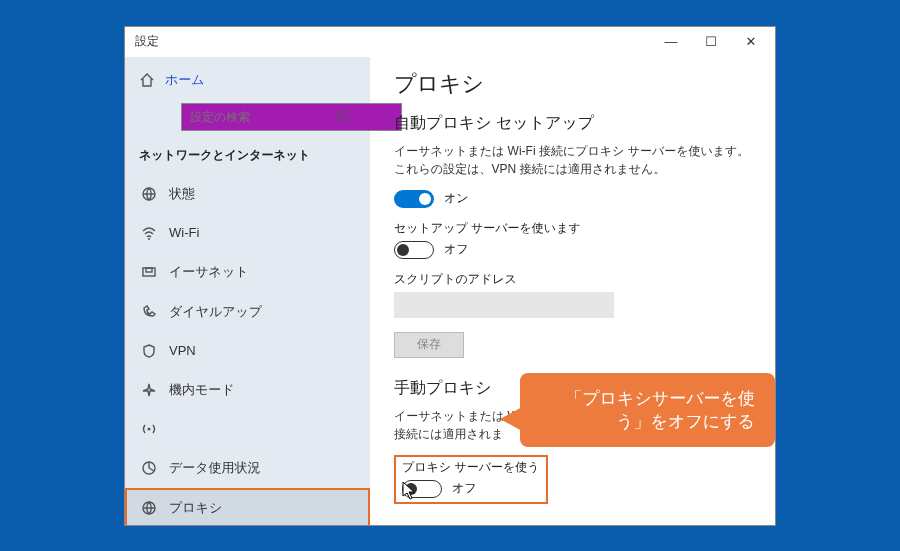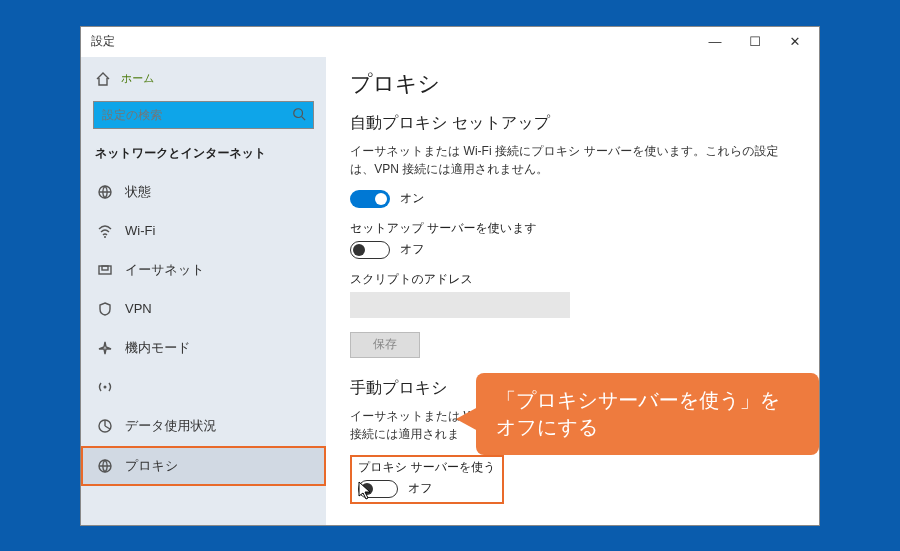--- a/index.html
+++ b/index.html
@@ -1,26 +1,26 @@
 <!DOCTYPE html>
 <html><head>
 <meta charset="utf-8">
 <style>
   * { box-sizing: border-box; margin: 0; padding: 0; font-family: "Yu Gothic UI", "Segoe UI", sans-serif; }
   body { background: #0a5cad; display: flex; align-items: center; justify-content: center; width: 900px; height: 551px; }
-  .window { width: 740px; height: 500px; background: #fff; border: 1px solid #888; position: relative; display: flex; flex-direction: column; }
+  .window { width: 652px; height: 500px; background: #fff; border: 1px solid #888; position: relative; display: flex; flex-direction: column; }
   .titlebar { height: 30px; display: flex; align-items: center; justify-content: space-between; padding: 0 4px 0 10px; font-size: 12px; color: #333; }
   .titlebar-controls { display: flex; gap: 0; }
   .titlebar-btn { width: 40px; height: 28px; display: flex; align-items: center; justify-content: center; font-size: 13px; color: #333; }
   .body { flex: 1; display: flex; overflow: hidden; }
   .sidebar { width: 245px; background: #e4eaf1; padding: 6px 0 0 0; display: flex; flex-direction: column; }
-  .home-row { display: flex; align-items: center; gap: 10px; padding: 8px 14px; font-size: 11px; color: #4d7c0f; }
+  .home-row { display: flex; align-items: center; gap: 10px; padding: 8px 14px; font-size: 13px; color: #1d4ed8; }
   .home-row svg, .nav-item svg { width: 16px; height: 16px; flex-shrink: 0; }
   .search-wrap { padding: 6px 12px 10px 12px; }
-  .search { width: 100%; height: 28px; border: 1px solid #888; background: #0ea5e9; font-size: 12px; padding: 0 26px 0 8px; position: relative; }
+  .search { width: 100%; height: 28px; border: 1px solid #888; background: #a21caf; font-size: 12px; padding: 0 26px 0 8px; position: relative; margin-left: 44px; }
   .search-box { position: relative; }
   .search-icon { position: absolute; right: 8px; top: 6px; width: 14px; height: 14px; color: #555; }
   .section-title { font-size: 12px; font-weight: bold; padding: 6px 14px 10px 14px; color: #222; }
   .nav { display: flex; flex-direction: column; }
   .nav-item { display: flex; align-items: center; gap: 12px; padding: 9px 14px; font-size: 13px; color: #333; border: 2px solid transparent; }
   .nav-item.selected { background: #d1d9e3; }
   .nav-item.highlight { border: 2px solid #e96a2a; }
   .content { flex: 1; padding: 12px 24px; overflow: hidden; position: relative; color: #222; }
   .content h1 { font-size: 22px; font-weight: 400; margin-bottom: 14px; }
   .content h2 { font-size: 16px; font-weight: 400; margin-bottom: 8px; }
@@ -31,21 +31,21 @@
   .switch.on { background: #0078d4; }
   .switch.off { background: #fff; border: 1px solid #333; }
   .knob { width: 12px; height: 12px; border-radius: 50%; position: absolute; top: 2px; }
   .switch.on .knob { background: #fff; right: 3px; top: 3px; }
   .switch.off .knob { background: #333; left: 2px; }
   .toggle-text { font-size: 12px; }
   .text-input { width: 220px; height: 26px; background: #e6e6e6; border: none; margin-bottom: 14px; }
   .save-btn { width: 70px; height: 26px; background: #ddd; border: 1px solid #bbb; font-size: 12px; color: #888; margin-bottom: 20px; text-align: center; }
   .highlight-box { border: 2px solid #e96a2a; padding: 2px 6px 4px 6px; display: inline-block; }
   .cursor { position: absolute; width: 16px; height: 20px; }
-  .callout { position: absolute; background: #ee7b3e; color: #fff; font-size: 20px; padding: 14px 20px; border-radius: 8px; }
+  .callout { position: absolute; background: #ee7b3e; color: #fff; font-size: 17px; padding: 14px 20px; border-radius: 8px; text-align: right; }
   .callout-tail { position: absolute; width: 0; height: 0; border-top: 12px solid transparent; border-bottom: 12px solid transparent; border-right: 22px solid #ee7b3e; }
   .icon-stroke { stroke: #555; stroke-width: 1.4; fill: none; }
 </style>
 </head>
 <body>
 
 <div class="window">
   <div class="titlebar">
     <span>設定</span>
     <div class="titlebar-controls">
@@ -87,20 +87,26 @@
               <circle cx="8" cy="14" r="1" fill="#555"></circle>
             </svg>
           <span>Wi-Fi</span>
         </div>
         <div class="nav-item">
           <svg viewBox="0 0 16 16">
               <rect class="icon-stroke" x="2" y="4" width="12" height="8"></rect>
               <rect class="icon-stroke" x="5" y="4" width="6" height="4"></rect>
             </svg>
           <span>イーサネット</span>
+        </div>
+        <div class="nav-item">
+          <svg viewBox="0 0 16 16">
+              <path class="icon-stroke" d="M3 4 Q3 12 12 12 L14 10 L11 8 L9 10 Q6 9 6 6 L8 5 L6 2 Z"></path>
+            </svg>
+          <span>ダイヤルアップ</span>
         </div>
         <div class="nav-item">
           <svg viewBox="0 0 16 16">
               <path class="icon-stroke" d="M8 2 L13 4 V8 Q13 13 8 14 Q3 13 3 8 V4 Z"></path>
             </svg>
           <span>VPN</span>
         </div>
         <div class="nav-item">
           <svg viewBox="0 0 16 16">
               <path class="icon-stroke" d="M8 2 L9 7 L14 9 L9 9 L8 14 L7 9 L2 9 L7 7 Z"></path>

